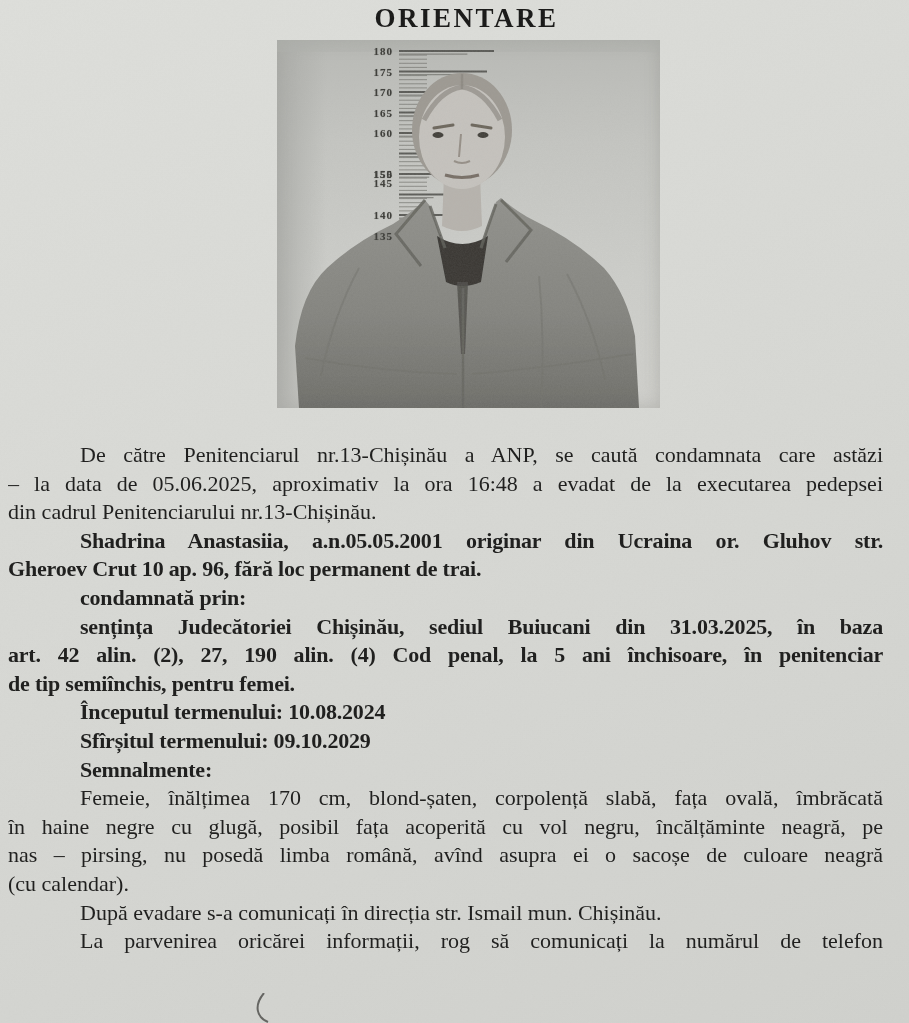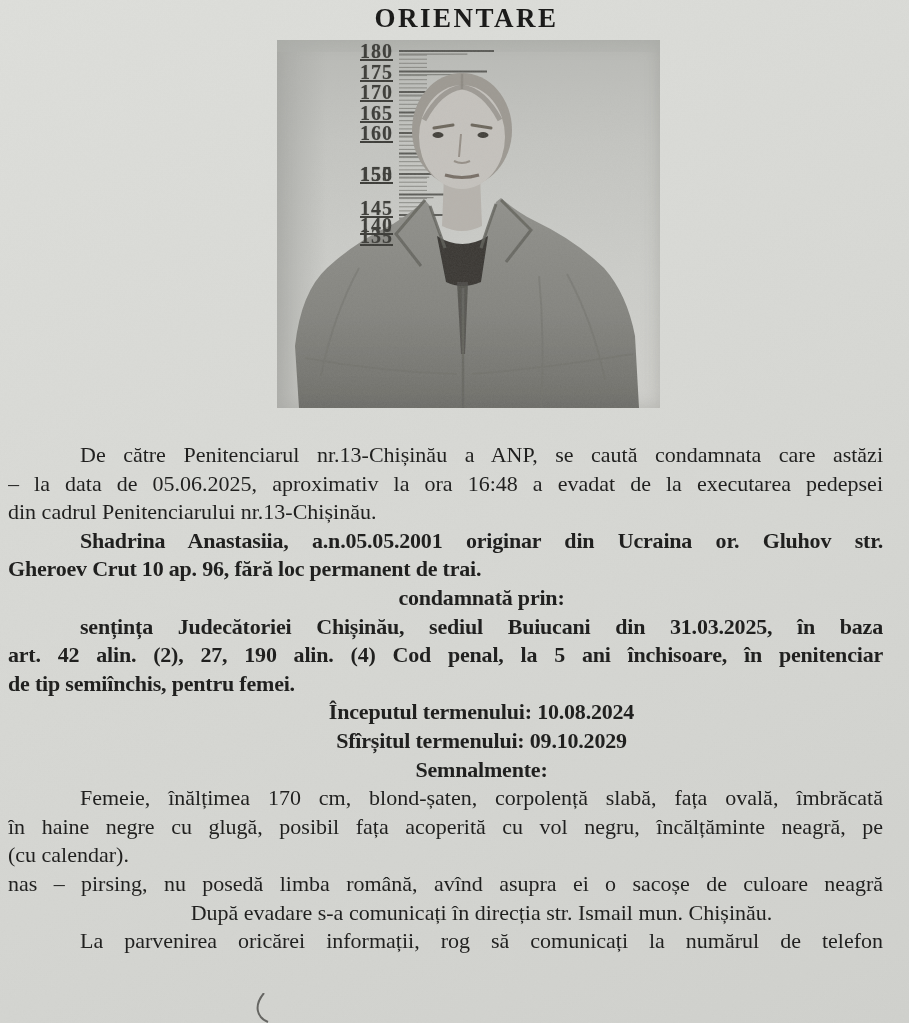--- a/index.html
+++ b/index.html
@@ -18,34 +18,33 @@
   }
   
   #photo{
     position:absolute;left:277px;top:40px;width:383px;height:368px;
     background:linear-gradient(180deg,#b9bab6 0%,#c5c6c2 28%,#cecfcb 65%,#d2d2ce 100%);
     box-shadow:inset 0 0 18px rgba(120,120,116,.35);
   }
   #photo svg{position:absolute;inset:0;}
   .rnum{
     position:absolute;left:58px;width:58px;height:20px;
-    text-align:right;font-size:20px;font-weight:bold;letter-spacing:1px;
+    text-align:right;font-size:11px;font-weight:bold;letter-spacing:1px;
     color:#3c3c38;line-height:20px;
     font-family:"Liberation Serif",serif;
     text-shadow:0 0 1px rgba(60,60,56,.4);
-    text-decoration:underline;
   }
   
   #doc-text{
     position:absolute;left:8px;top:441px;width:875px;
     font-size:22px;line-height:28.6px;color:#1a1a19;
   }
   .line{height:28.6px;white-space:normal;overflow:hidden;}
   .line.b{font-weight:bold;letter-spacing:-0.2px;}
-  .line.ind{text-indent:72px;text-align:center;}
+  .line.ind{text-indent:72px;}
   .line.jf{text-align:justify;text-align-last:justify;}
   #pen-mark{position:absolute;left:238px;top:993px;}
   #grain{position:absolute;inset:0;pointer-events:none;opacity:.16;}
 </style>
 </head>
 <body>
 
 <div id="page">
 
   <div id="title">ORIENTARE</div>
@@ -184,43 +183,43 @@
       <rect width="383" height="368" filter="url(#noiseF)" opacity="0.22"></rect>
     </svg>
     <div id="height-scale">
         <div class="rnum" style="top: 1px;">180</div>
         <div class="rnum" style="top: 21.5px;">175</div>
         <div class="rnum" style="top: 42px;">170</div>
         <div class="rnum" style="top: 62.5px;">165</div>
         <div class="rnum" style="top: 83px;">160</div>
         <div class="rnum" style="top: 103.5px; margin-top: 20px;">155</div>
         <div class="rnum" style="top: 124px;">150</div>
-        <div class="rnum" style="top: 158px;">145</div>
-        <div class="rnum" style="top: 175px;">140</div>
+        <div class="rnum" style="top: 133px;">145</div>
+        <div class="rnum" style="top: 165px;">140</div>
         <div class="rnum" style="top: 185.5px;">135</div>
       </div>
   </div>
 
   <div id="doc-text">
       <div class="line ind jf">De către Penitenciarul nr.13-Chișinău a ANP, se caută condamnata care astăzi</div>
       <div class="line jf">– la data de 05.06.2025, aproximativ la ora 16:48 a evadat de la executarea pedepsei</div>
       <div class="line">din cadrul Penitenciarului nr.13-Chișinău.</div>
       <div class="line b ind jf">Shadrina Anastasiia, a.n.05.05.2001 originar din Ucraina or. Gluhov str.</div>
       <div class="line b">Gheroev Crut 10 ap. 96, fără loc permanent de trai.</div>
       <div class="line b ind">condamnată prin:</div>
       <div class="line b ind jf">sențința Judecătoriei Chișinău, sediul Buiucani din 31.03.2025, în baza</div>
       <div class="line b jf">art. 42 alin. (2), 27, 190 alin. (4) Cod penal, la 5 ani închisoare, în penitenciar</div>
       <div class="line b">de tip semiînchis, pentru femei.</div>
       <div class="line b ind">Începutul termenului: 10.08.2024</div>
       <div class="line b ind">Sfîrșitul termenului: 09.10.2029</div>
       <div class="line b ind">Semnalmente:</div>
       <div class="line ind jf">Femeie, înălțimea 170 cm, blond-șaten, corpolență slabă, fața ovală, îmbrăcată</div>
       <div class="line jf">în haine negre cu glugă, posibil fața acoperită cu vol negru, încălțăminte neagră, pe</div>
+      <div class="line jf">nas – pirsing, nu posedă limba română, avînd asupra ei o sacoșe de culoare neagră</div>
       <div class="line">(cu calendar).</div>
-      <div class="line jf">nas – pirsing, nu posedă limba română, avînd asupra ei o sacoșe de culoare neagră</div>
       <div class="line ind">După evadare s-a comunicați în direcția str. Ismail mun. Chișinău.</div>
       <div class="line ind jf">La parvenirea oricărei informații, rog să comunicați la numărul de telefon</div>
     </div>
 
   <svg id="pen-mark" width="60" height="30" viewBox="0 0 60 30">
     <path d="M 26 0 C 16 12, 18 24, 30 29" stroke="#3c3c3a" stroke-width="2" fill="none" opacity="0.75"></path>
   </svg>
 
   <svg id="grain" width="909" height="1023">
     <filter id="pgF">

